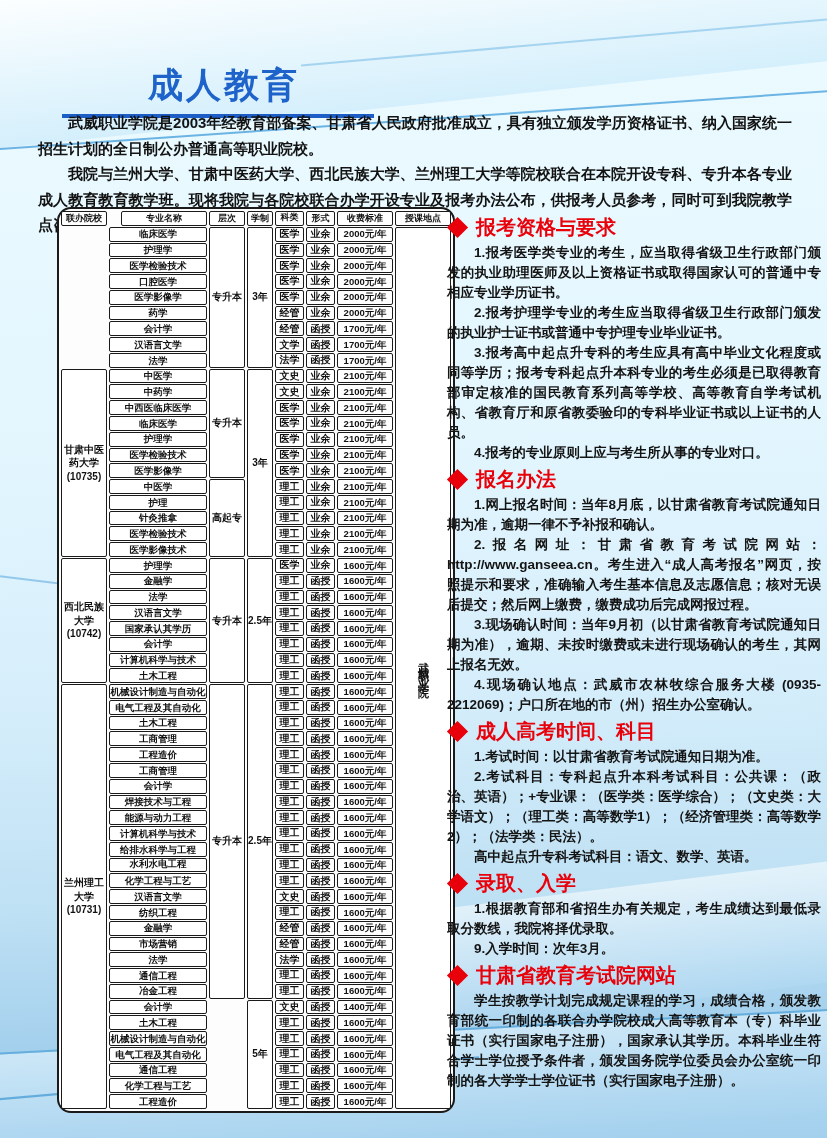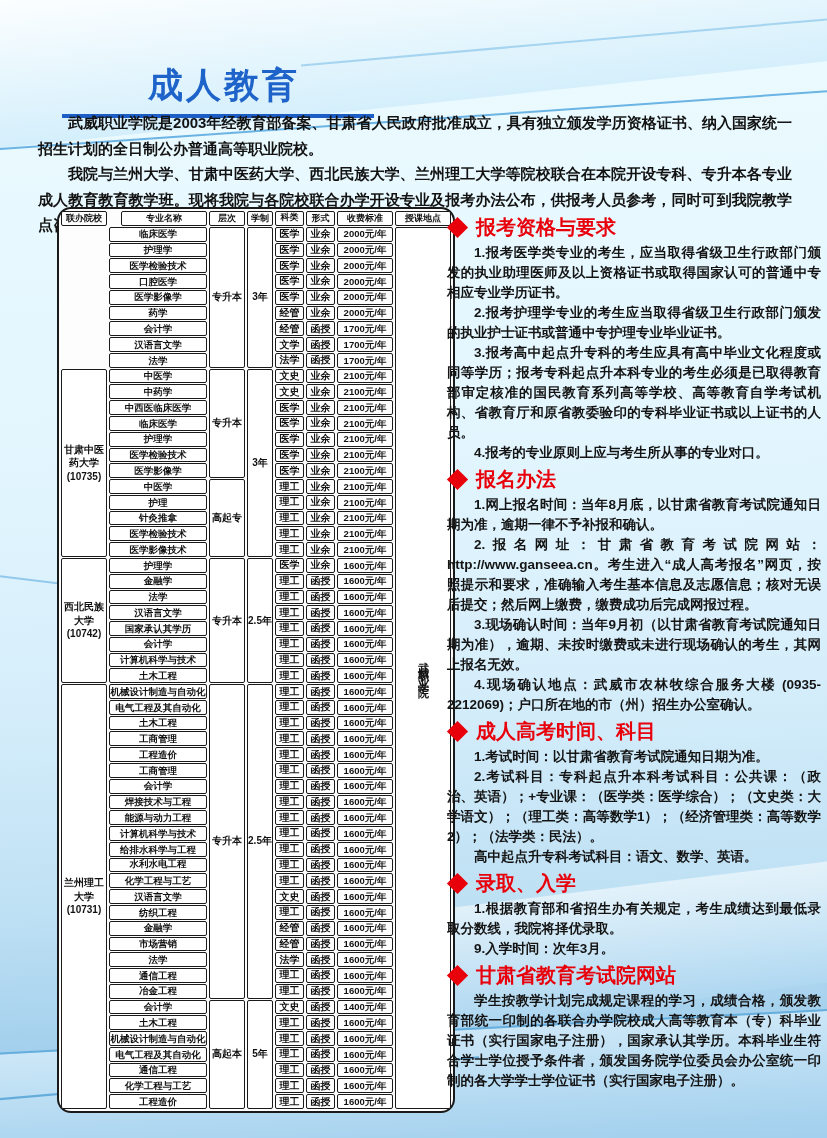--- a/index.html
+++ b/index.html
@@ -282,21 +282,20 @@
       <div class="cell" style="grid-area: 48 / 6;">函授</div>
       <div class="cell fee" style="grid-area: 48 / 7;">1600元/年</div>
       <div class="cell major" style="grid-area: 49 / 2;">通信工程</div>
       <div class="cell" style="grid-area: 49 / 5;">理工</div>
       <div class="cell" style="grid-area: 49 / 6;">函授</div>
       <div class="cell fee" style="grid-area: 49 / 7;">1600元/年</div>
       <div class="cell major" style="grid-area: 50 / 2;">冶金工程</div>
       <div class="cell" style="grid-area: 50 / 5;">理工</div>
       <div class="cell" style="grid-area: 50 / 6;">函授</div>
       <div class="cell fee" style="grid-area: 50 / 7;">1600元/年</div>
-      <div class="cell" style="grid-area: 51 / 3 / span 7;">高起本</div>
       <div class="cell" style="grid-area: 51 / 4 / span 7;">5年</div>
       <div class="cell major" style="grid-area: 51 / 2;">会计学</div>
       <div class="cell" style="grid-area: 51 / 5;">文史</div>
       <div class="cell" style="grid-area: 51 / 6;">函授</div>
       <div class="cell fee" style="grid-area: 51 / 7;">1400元/年</div>
       <div class="cell major" style="grid-area: 52 / 2;">土木工程</div>
       <div class="cell" style="grid-area: 52 / 5;">理工</div>
       <div class="cell" style="grid-area: 52 / 6;">函授</div>
       <div class="cell fee" style="grid-area: 52 / 7;">1600元/年</div>
       <div class="cell major" style="grid-area: 53 / 2;">机械设计制造与自动化</div>

